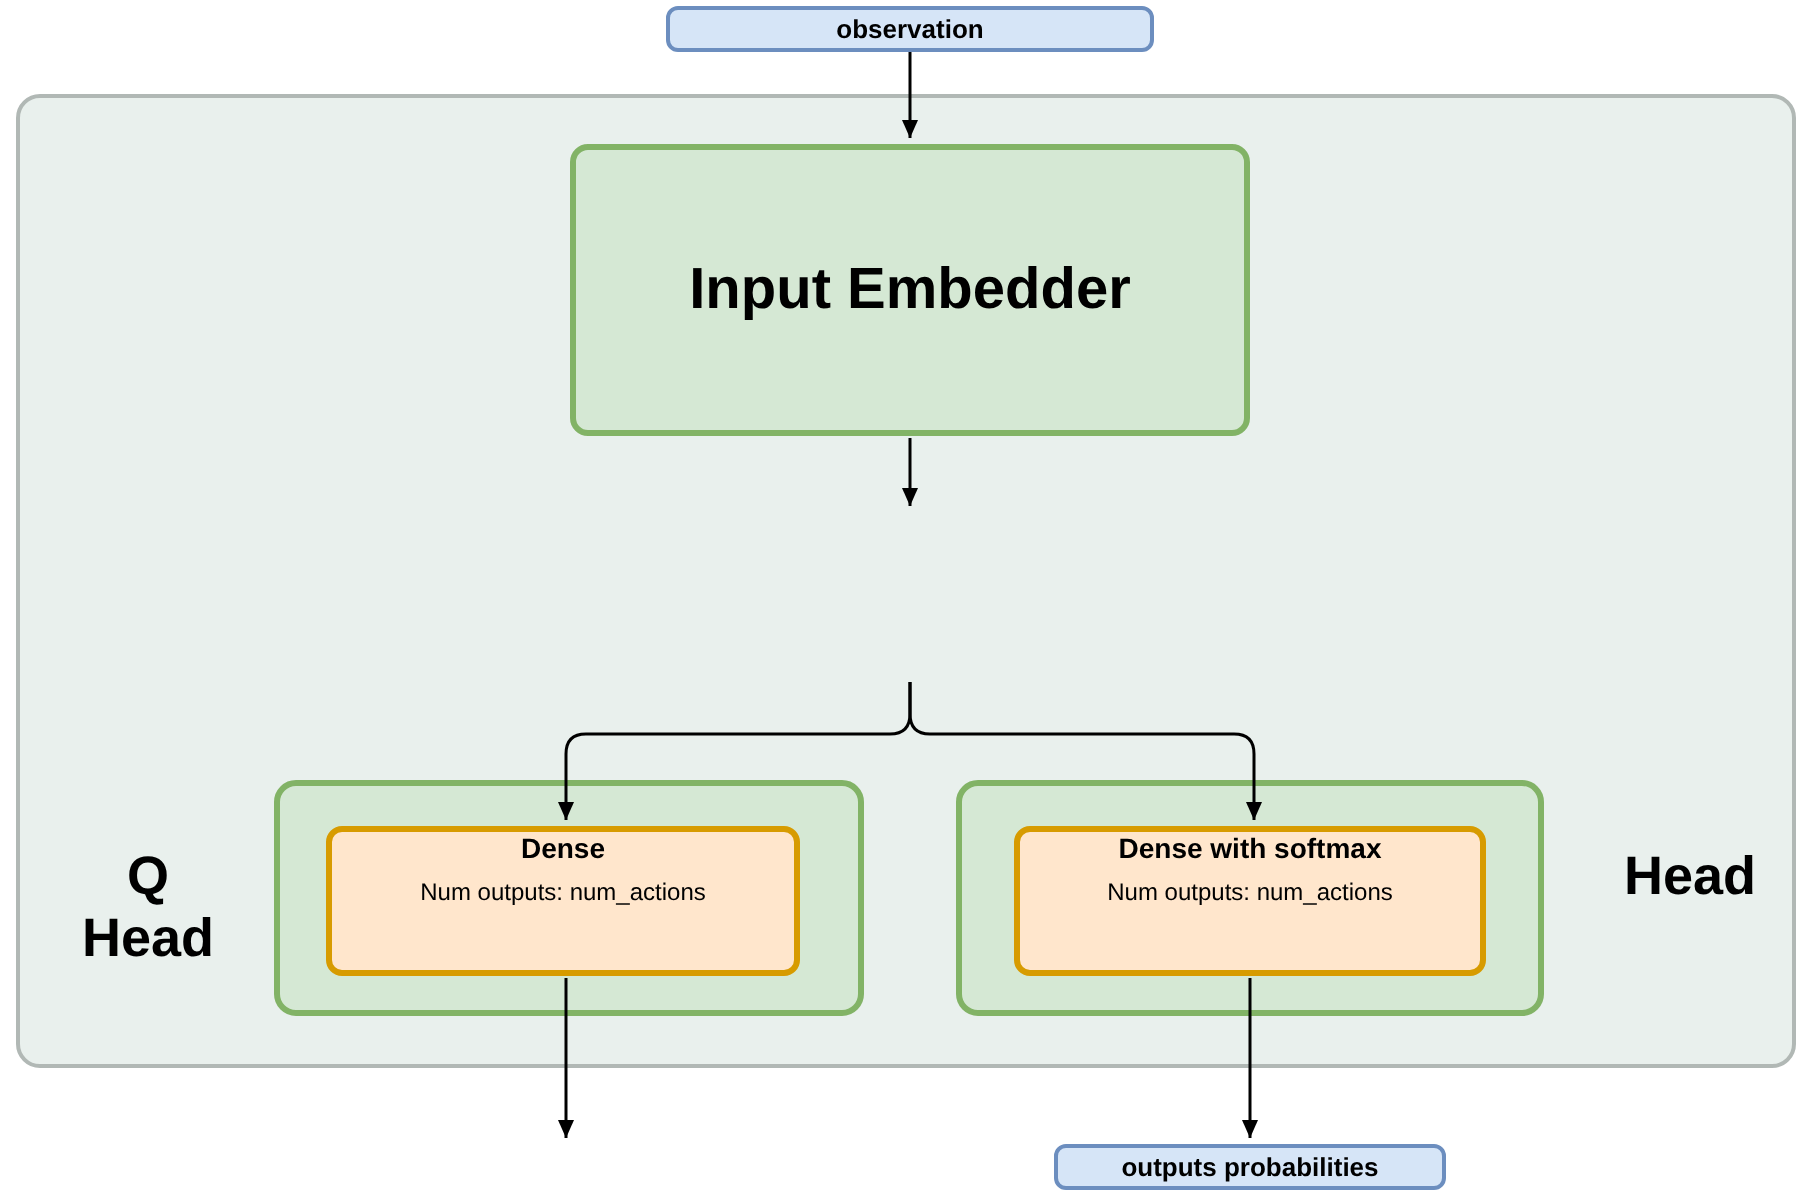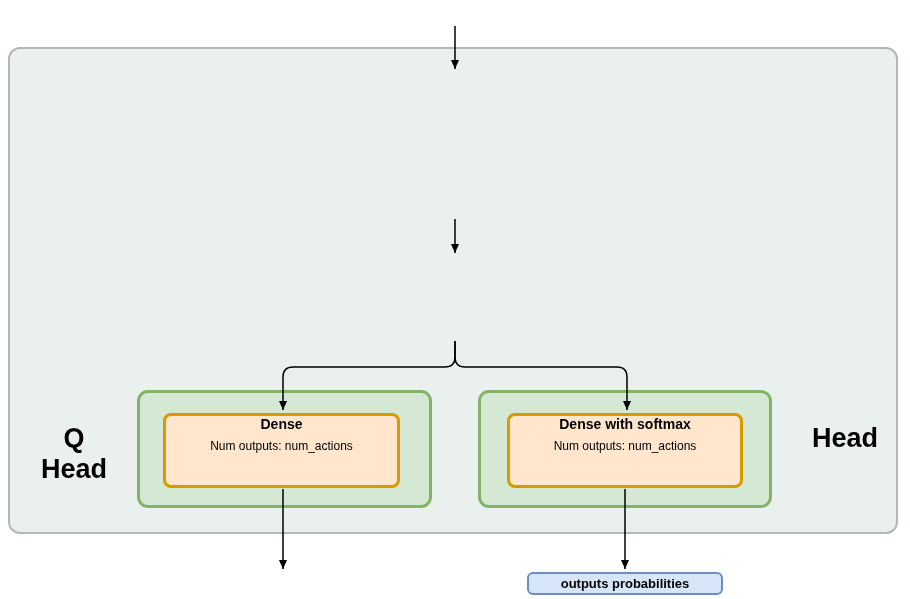--- a/index.html
+++ b/index.html
@@ -74,21 +74,27 @@
       </marker>
     </defs>
     <path d="M455,26 L455,69" stroke="#000000" stroke-width="1.5" fill="none" marker-end="url(#arrow)"></path>
     <path d="M455,219 L455,253" stroke="#000000" stroke-width="1.5" fill="none" marker-end="url(#arrow)"></path>
     <path d="M455,341 L455,357 Q455,367 445,367 L293,367 Q283,367 283,377 L283,410" stroke="#000000" stroke-width="1.5" fill="none" marker-end="url(#arrow)"></path>
     <path d="M455,341 L455,357 Q455,367 465,367 L617,367 Q627,367 627,377 L627,410" stroke="#000000" stroke-width="1.5" fill="none" marker-end="url(#arrow)"></path>
     <path d="M283,489 L283,569" stroke="#000000" stroke-width="1.5" fill="none" marker-end="url(#arrow)"></path>
     <path d="M625,489 L625,569" stroke="#000000" stroke-width="1.5" fill="none" marker-end="url(#arrow)"></path>
   </svg>
 
+  <div class="abs node blue-node z2" style="left:333px; top:3px; width:244px; height:23px;">
+    <span>observation</span>
+  </div>
 
+  <div class="abs node green-node z2" style="left:285px; top:72px; width:340px; height:146px;">
+    <span>Input Embedder</span>
+  </div>
 
 
   <div class="abs head-label z2" style="left:19px; top:423px; width:110px;">
     <div>Q</div>
     <div>Head</div>
   </div>
 
   <div class="abs head-container z2" style="left:137px; top:390px; width:295px; height:118px;"></div>
 
   <div class="abs orange-node z3" style="left:163px; top:413px; width:237px; height:75px;">

